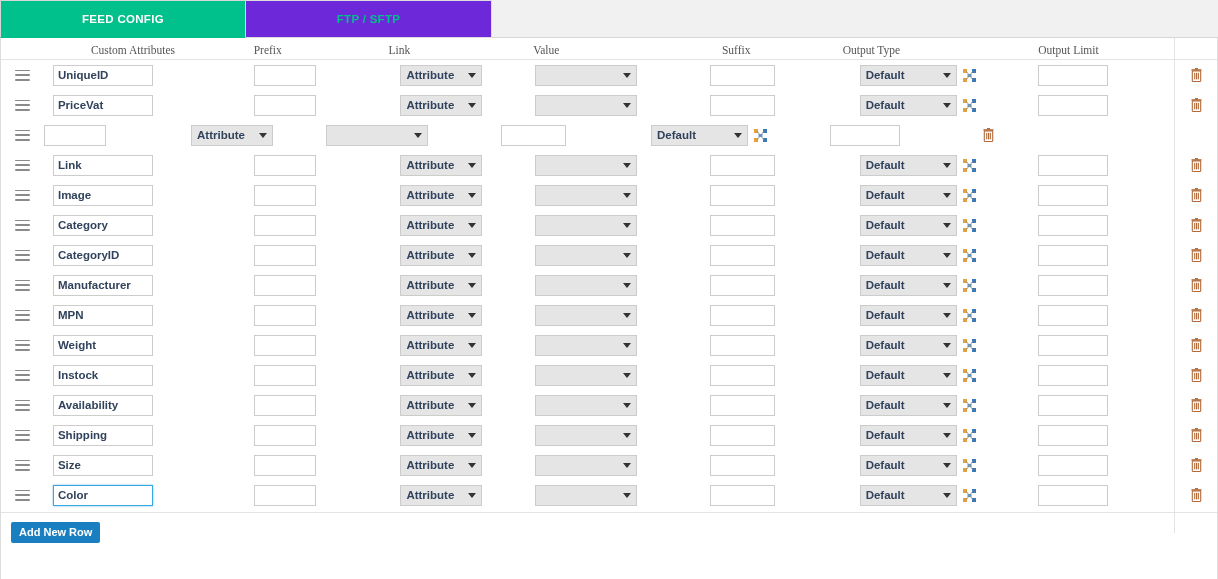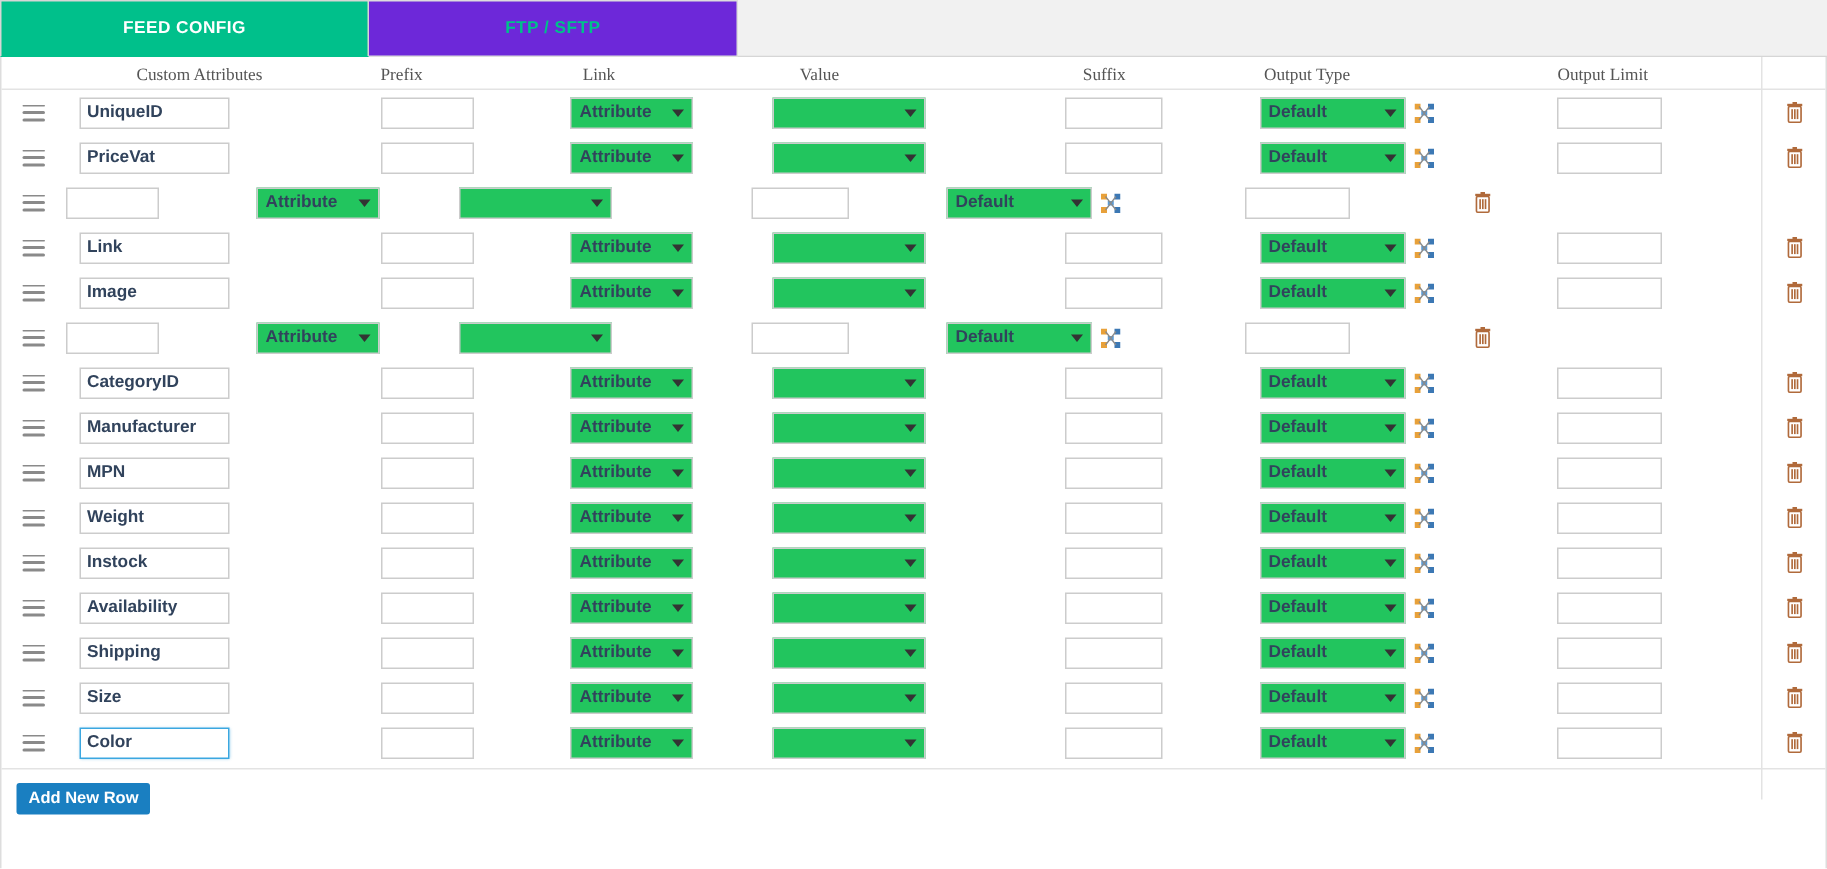--- a/index.html
+++ b/index.html
@@ -160,32 +160,33 @@
   input.txt.focused {
     border: 1px solid #3ba7e0;
     box-shadow: 0 0 2px rgba(59,167,224,0.7);
   }
 
   
   .sel {
     box-sizing: border-box;
     height: 21px;
     border: 1px solid #cccccc;
-    background: #22c55e;
+    background: #e5e5e5;
     position: relative;
     display: flex;
     align-items: center;
     padding: 0 16px 0 5px;
     font-size: 11.5px;
     color: #31435c;
     font-weight: bold;
     cursor: pointer;
     user-select: none;
     white-space: nowrap;
     overflow: hidden;
+    margin-left: 20px;
   }
   .sel .caret {
     position: absolute;
     right: 5px;
     top: 50%;
     margin-top: -2px;
     width: 0; height: 0;
     border-left: 4px solid transparent;
     border-right: 4px solid transparent;
     border-top: 5px solid #333333;
@@ -522,20 +523,21 @@
           </div>
         </div>
         <div class="grid-row data-row">
           <div class="c-handle">
             <div class="drag-handle">
               <span></span>
               <span></span>
               <span></span>
             </div>
           </div>
+          <div class="c-attr"><input type="text" class="txt attr-input" value="Category" style=""></div>
           <div class="c-prefix"><input type="text" class="txt prefix-input plain" style=""></div>
           <div class="c-type">
             <div class="sel type-sel">
               <span>Attribute</span>
               <span class="caret"></span>
             </div>
           </div>
           <div class="c-value">
             <div class="sel value-sel">
               <span></span>

